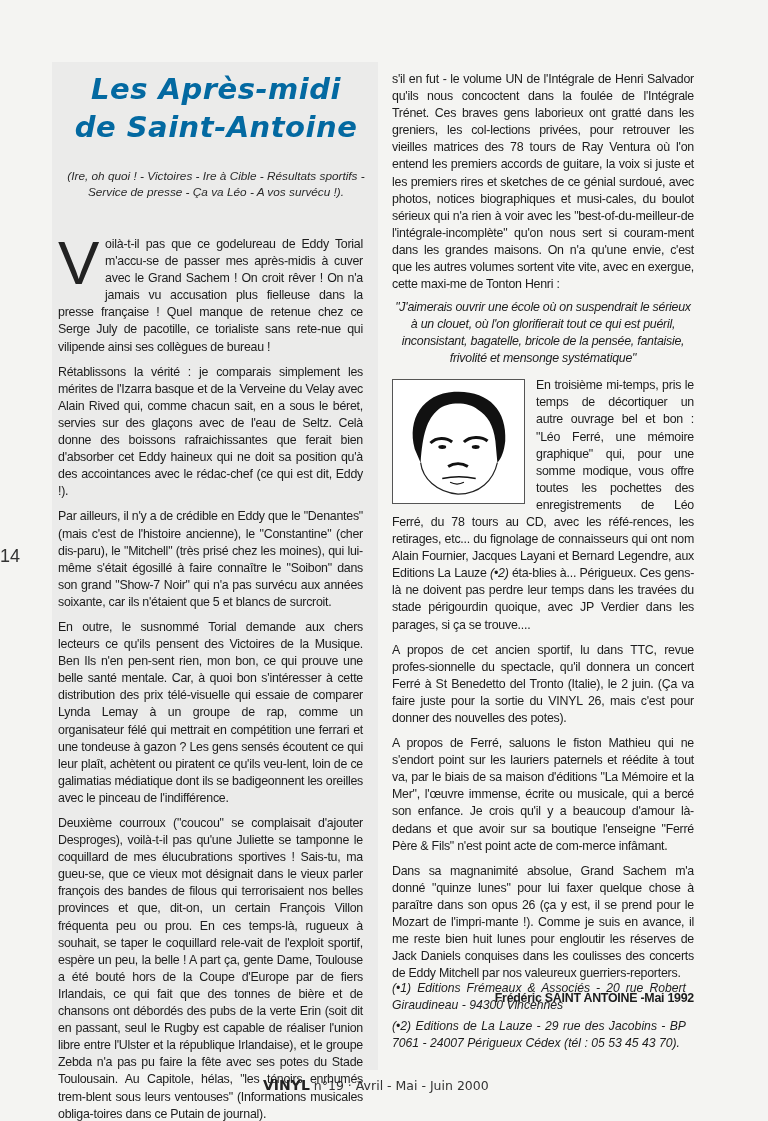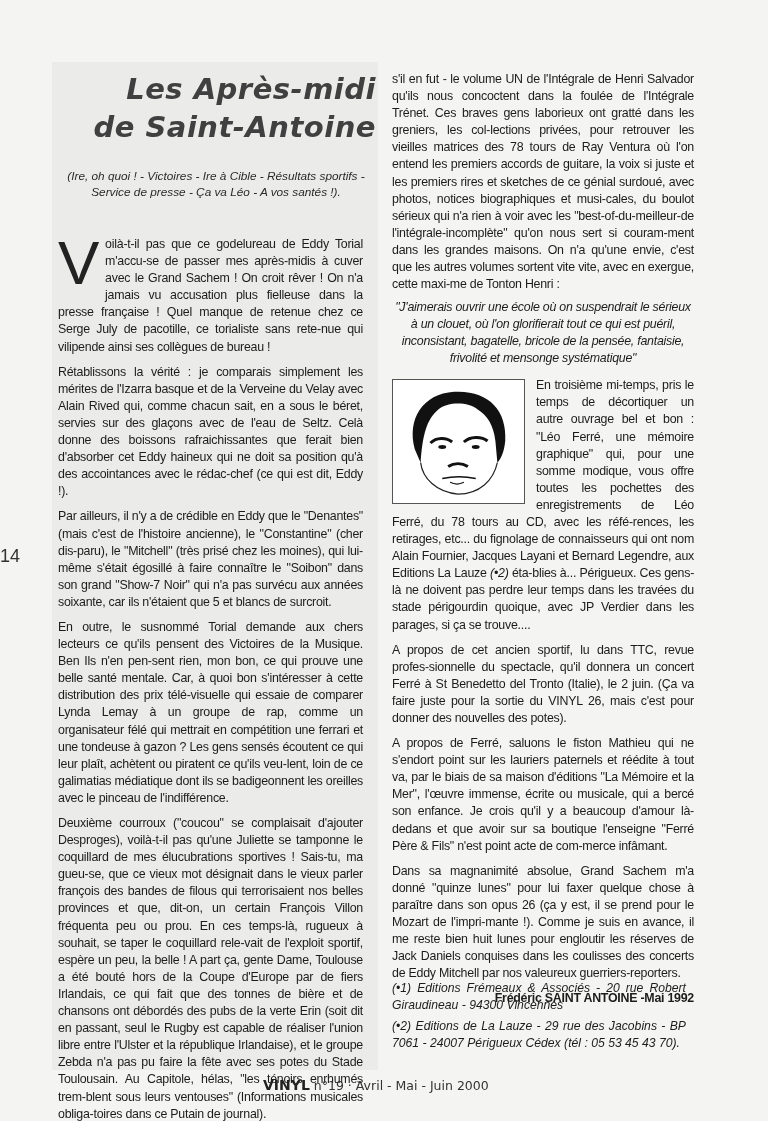--- a/index.html
+++ b/index.html
@@ -8,24 +8,24 @@
       background: #f4f4f2;
       font-family: "Liberation Sans", sans-serif;
       color: #1c1c1c;
     }
     .page-shade {
       position: absolute; left: 52px; top: 62px; width: 326px; height: 1008px;
       background: #ebebea;
     }
     .title {
       position: absolute; left: 56px; top: 70px; width: 320px;
-      text-align: right;
+      text-align: center;
       font-family: "DejaVu Sans", sans-serif;
       font-style: italic; font-weight: bold;
-      font-size: 29px; line-height: 38px; color: #404040;
+      font-size: 29px; line-height: 38px; color: #0369a1;
       letter-spacing: 0.5px;
     }
     .subtitle {
       position: absolute; left: 56px; top: 168px; width: 320px;
       text-align: center; font-style: italic;
       font-size: 11.8px; line-height: 16px; color: #2a2a2a;
     }
     .col {
       position: absolute; font-size: 12.4px; line-height: 17.1px;
       text-align: justify; letter-spacing: -0.25px;
@@ -74,21 +74,21 @@
 
 <div class="page-number">14</div>
 
 <div class="title">
   <div>Les Après-midi</div>
   <div>de Saint-Antoine</div>
 </div>
 
 <div class="subtitle">
   <div>(Ire, oh quoi ! - Victoires - Ire à Cible - Résultats sportifs -</div>
-  <div>Service de presse - Ça va Léo - A vos santés !).</div>
+  <div>Service de presse - Ça va Léo - A vos survécu !).</div>
 </div>
 
 <div class="col col-left">
   <p>
     <span class="dropcap">V</span>
     <span>oilà-t-il pas que ce godelureau de Eddy Torial m'accu-se de passer mes après-midis à cuver avec le Grand Sachem ! On croit rêver ! On n'a jamais vu accusation plus fielleuse dans la presse française ! Quel manque de retenue chez ce Serge July de pacotille, ce torialiste sans rete-nue qui vilipende ainsi ses collègues de bureau !</span>
   </p>
   <p>Rétablissons la vérité : je comparais simplement les mérites de l'Izarra basque et de la Verveine du Velay avec Alain Rived qui, comme chacun sait, en a sous le béret, servies sur des glaçons avec de l'eau de Seltz. Celà donne des boissons rafraichissantes que ferait bien d'absorber cet Eddy haineux qui ne doit sa position qu'à des accointances avec le rédac-chef (ce qui est dit, Eddy !).</p>
   <p>Par ailleurs, il n'y a de crédible en Eddy que le "Denantes" (mais c'est de l'histoire ancienne), le "Constantine" (cher dis-paru), le "Mitchell" (très prisé chez les moines), qui lui-même s'était égosillé à faire connaître le "Soibon" dans son grand "Show-7 Noir" qui n'a pas survécu aux années soixante, car ils n'étaient que 5 et blancs de surcroit.</p>
   <p>En outre, le susnommé Torial demande aux chers lecteurs ce qu'ils pensent des Victoires de la Musique. Ben Ils n'en pen-sent rien, mon bon, ce qui prouve une belle santé mentale. Car, à quoi bon s'intéresser à cette distribution des prix télé-visuelle qui essaie de comparer Lynda Lemay à un groupe de rap, comme un organisateur félé qui mettrait en compétition une ferrari et une tondeuse à gazon ?  Les gens sensés écoutent ce qui leur plaît, achètent ou piratent ce qu'ils veu-lent, loin de ce galimatias médiatique dont ils se badigeonnent les oreilles avec le pinceau de l'indifférence.</p>

